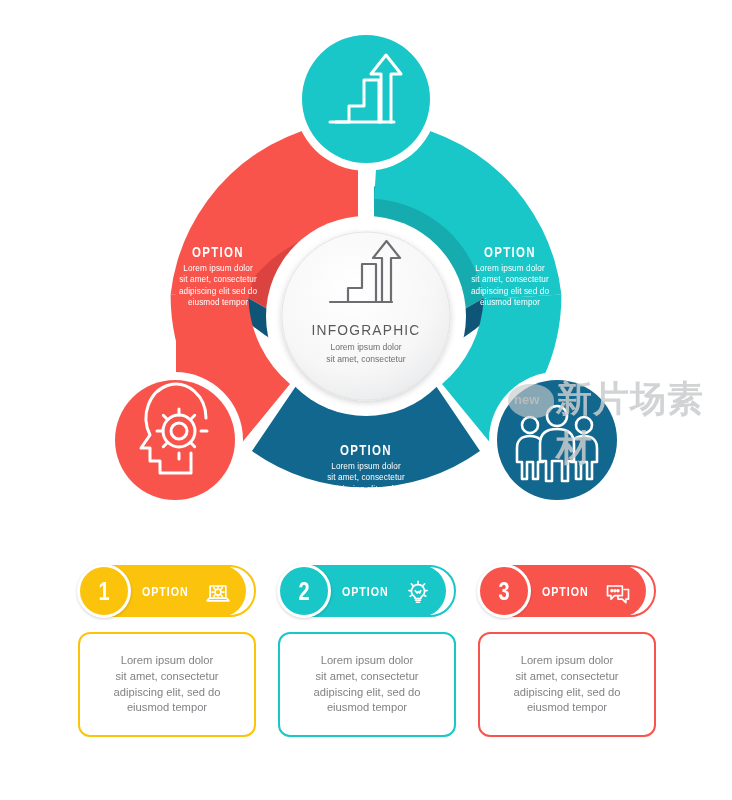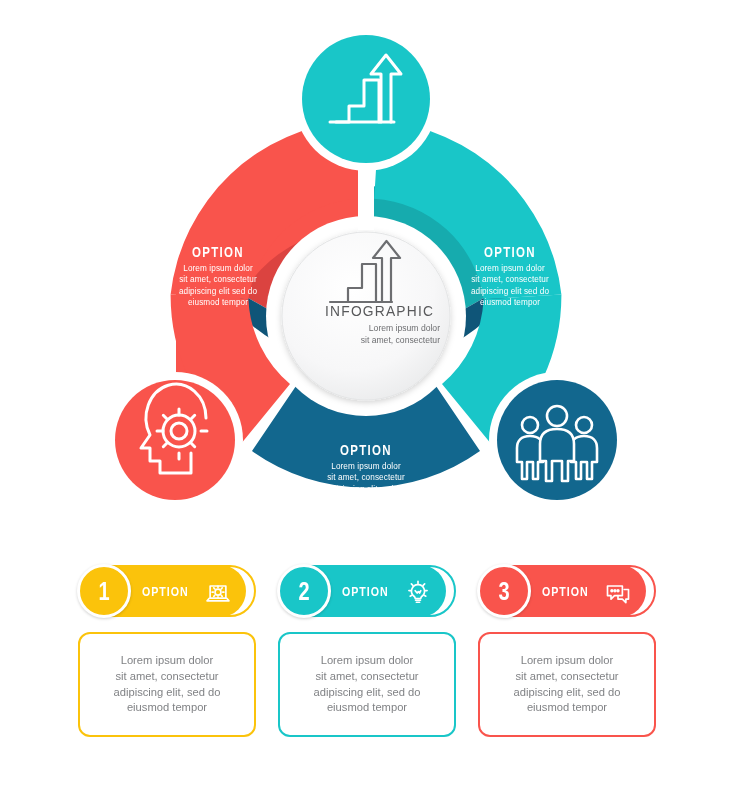--- a/index.html
+++ b/index.html
@@ -22,21 +22,21 @@
     font-family:"Liberation Sans Narrow","Liberation Sans",sans-serif;
     transform:scaleX(.82);
   }
   .seg-body{font-size:8.2px;line-height:1.38;margin-top:3px;letter-spacing:.1px;}
 
   #lbl-red{left:156px;top:244px;width:124px;}
   #lbl-teal{left:448px;top:244px;width:124px;}
   #lbl-blue{left:302px;top:442px;width:128px;}
 
   
-  #hub-text{position:absolute;left:292px;top:302px;width:148px;text-align:right;}
+  #hub-text{position:absolute;left:292px;top:321px;width:148px;text-align:center;}
   #hub-title{
     font-size:15px;color:#58595b;letter-spacing:1.3px;
     font-family:"Liberation Sans Narrow","Liberation Sans",sans-serif;
     transform:scaleX(.92);
   }
   #hub-sub{font-size:8.6px;color:#6d6e71;line-height:1.4;margin-top:3px;}
 
   
   #cards{position:absolute;left:0;top:565px;width:732px;height:200px;}
   .card{position:absolute;top:0;width:182px;height:190px;}
@@ -246,20 +246,25 @@
     </div>
 
     <div id="hub-text">
       <div id="hub-title">INFOGRAPHIC</div>
       <div id="hub-sub">
         <div>Lorem ipsum dolor</div>
         <div>sit amet, consectetur</div>
       </div>
     </div>
 
+    <div id="watermark">
+      <div id="wm-blob"></div>
+      <div id="wm-new">new</div>
+      <div id="wm-cn">新片场素材</div>
+    </div>
   </div>
 
   <div id="cards">
 
     <div class="card c1">
       <div class="card-body" style="border-color:#FBC30B;">
         <p>
           <span>Lorem ipsum dolor</span><br>
           <span>sit amet, consectetur</span><br>
           <span>adipiscing elit, sed do</span><br>

